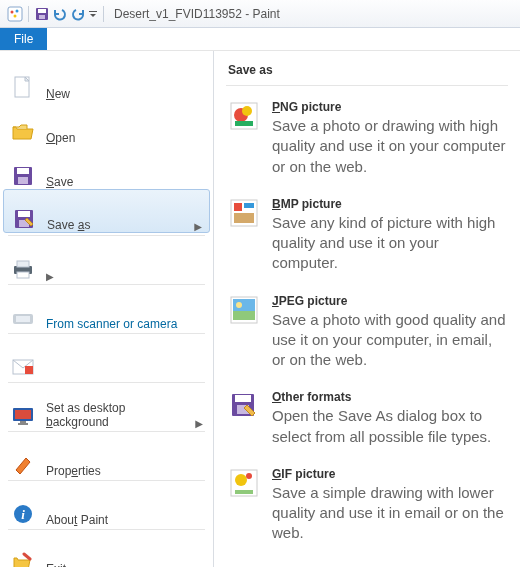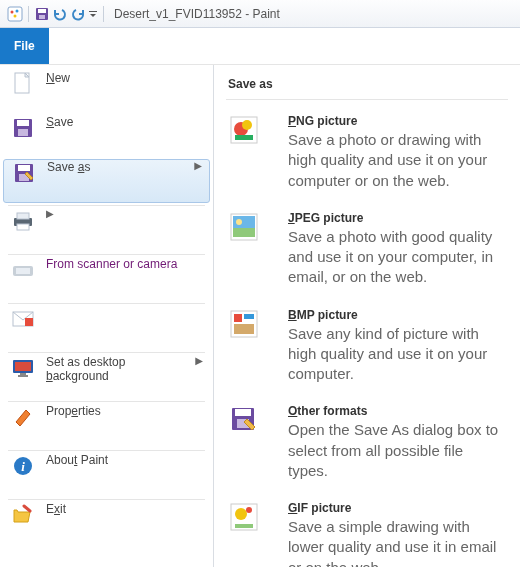--- a/index.html
+++ b/index.html
@@ -32,26 +32,25 @@
     display: flex;
     align-items: center;
     justify-content: center;
   }
   .tb-title {
     margin-left: 6px;
     color: #555;
     font-size: 12px;
   }
   .menubar {
-    height: 37px;
+    height: 23px;
     background: #fff;
     border-bottom: 1px solid #e5e5e5;
     display: flex;
     align-items: stretch;
-    font-weight: bold;
   }
   .file-tab {
     background: #1979ca;
     color: #fff;
     padding: 0 14px;
     display: flex;
     align-items: center;
     font-size: 12px;
   }
   .main {
@@ -59,36 +58,36 @@
     height: calc(567px - 28px - 23px);
   }
   .left {
     width: 214px;
     border-right: 1px solid #d9dde3;
     background: #fff;
     padding-top: 6px;
   }
   .menu-item {
     display: flex;
-    align-items: flex-start;
+    align-items: flex-end;
     height: 44px;
     padding: 0 10px;
     gap: 10px;
     color: #444;
     cursor: default;
     position: relative;
   }
   .menu-item.selected {
     background: linear-gradient(#eaf3fb, #d7e8f7);
     border: 1px solid #a9c7e8;
     border-radius: 3px;
     margin: 0 3px;
     padding: 0 7px;
   }
-  .menu-item.disabled { color: #701a75; }
+  .menu-item.disabled { color: #0369a1; }
   .menu-label { flex: 1; }
   .menu-label u { text-decoration: underline; }
   .submenu-arrow {
     color: #666;
     font-size: 10px;
   }
   .icon-box {
     width: 26px;
     height: 26px;
     display: flex;
@@ -105,21 +104,21 @@
   .right-header {
     font-weight: 600;
     color: #333;
     font-size: 12px;
     padding: 4px 2px 8px 2px;
     border-bottom: 1px solid #e5e5e5;
     margin-bottom: 8px;
   }
   .saveas-item {
     display: flex;
-    gap: 28px;
+    gap: 12px;
     padding: 6px 2px 14px 2px;
   }
   .saveas-icon {
     width: 32px;
     height: 32px;
     flex-shrink: 0;
     display: flex;
     align-items: center;
     justify-content: center;
   }
@@ -196,20 +195,29 @@
     <div class="menu-item">
       <span class="icon-box">
         <svg width="22" height="26" viewBox="0 0 22 26">
             <rect x="3" y="2" width="14" height="20" fill="#fff" stroke="#b8c2cf"></rect>
             <path d="M13 2 L17 6 L13 6 Z" fill="#e8edf3" stroke="#b8c2cf"></path>
           </svg>
       </span>
       <span class="menu-label"><u>N</u><span>ew</span></span>
     </div>
 
+    <div class="menu-item">
+      <span class="icon-box">
+        <svg width="24" height="22" viewBox="0 0 24 22">
+            <path d="M2 6 L2 18 L20 18 L22 8 L6 8 L5 6 Z" fill="#f5c542" stroke="#d4a017"></path>
+            <path d="M2 6 L8 6 L10 4 L16 4 L16 8" fill="#f7d774" stroke="#d4a017"></path>
+          </svg>
+      </span>
+      <span class="menu-label"><u>O</u><span>pen</span></span>
+    </div>
 
     <div class="menu-item">
       <span class="icon-box">
         <svg width="22" height="22" viewBox="0 0 22 22">
             <rect x="2" y="2" width="18" height="18" rx="1" fill="#6b4ba0"></rect>
             <rect x="5" y="3" width="12" height="6" fill="#fff"></rect>
             <rect x="6" y="12" width="10" height="7" fill="#c8b8e0"></rect>
           </svg>
       </span>
       <span class="menu-label"><u>S</u><span>ave</span></span>
@@ -333,43 +341,43 @@
       <div class="saveas-text">
         <div class="saveas-title"><u>P</u>NG picture</div>
         <div class="saveas-desc">Save a photo or drawing with high quality and use it on your computer or on the web.</div>
       </div>
     </div>
 
     <div class="saveas-item">
       <span class="saveas-icon">
         <svg width="30" height="30" viewBox="0 0 30 30">
             <rect x="2" y="2" width="26" height="26" fill="#fff" stroke="#ccc"></rect>
-            <rect x="4" y="4" width="22" height="12" fill="#6bb7e8"></rect>
-            <rect x="4" y="16" width="22" height="9" fill="#8fc97a"></rect>
-            <circle cx="10" cy="10" r="3" fill="#fce38a"></circle>
+            <rect x="5" y="5" width="8" height="8" fill="#e74c3c"></rect>
+            <rect x="15" y="5" width="10" height="5" fill="#3498db"></rect>
+            <rect x="5" y="15" width="20" height="10" fill="#d4a96a"></rect>
           </svg>
       </span>
       <div class="saveas-text">
-        <div class="saveas-title"><u>J</u>PEG picture</div>
-        <div class="saveas-desc">Save a photo with good quality and use it on your computer, in email, or on the web.</div>
+        <div class="saveas-title"><u>B</u>MP picture</div>
+        <div class="saveas-desc">Save any kind of picture with high quality and use it on your computer.</div>
       </div>
     </div>
 
     <div class="saveas-item">
       <span class="saveas-icon">
         <svg width="30" height="30" viewBox="0 0 30 30">
             <rect x="2" y="2" width="26" height="26" fill="#fff" stroke="#ccc"></rect>
-            <rect x="5" y="5" width="8" height="8" fill="#e74c3c"></rect>
-            <rect x="15" y="5" width="10" height="5" fill="#3498db"></rect>
-            <rect x="5" y="15" width="20" height="10" fill="#d4a96a"></rect>
+            <rect x="4" y="4" width="22" height="12" fill="#6bb7e8"></rect>
+            <rect x="4" y="16" width="22" height="9" fill="#8fc97a"></rect>
+            <circle cx="10" cy="10" r="3" fill="#fce38a"></circle>
           </svg>
       </span>
       <div class="saveas-text">
-        <div class="saveas-title"><u>B</u>MP picture</div>
-        <div class="saveas-desc">Save any kind of picture with high quality and use it on your computer.</div>
+        <div class="saveas-title"><u>J</u>PEG picture</div>
+        <div class="saveas-desc">Save a photo with good quality and use it on your computer, in email, or on the web.</div>
       </div>
     </div>
 
     <div class="saveas-item">
       <span class="saveas-icon">
         <svg width="30" height="30" viewBox="0 0 30 30">
             <rect x="3" y="3" width="22" height="22" rx="1" fill="#6b4ba0"></rect>
             <rect x="6" y="4" width="16" height="7" fill="#fff"></rect>
             <rect x="8" y="14" width="12" height="9" fill="#c8b8e0"></rect>
             <path d="M18 14 L26 22 L23 25 L15 17 Z" fill="#f0b94b" stroke="#c08a1e"></path>

